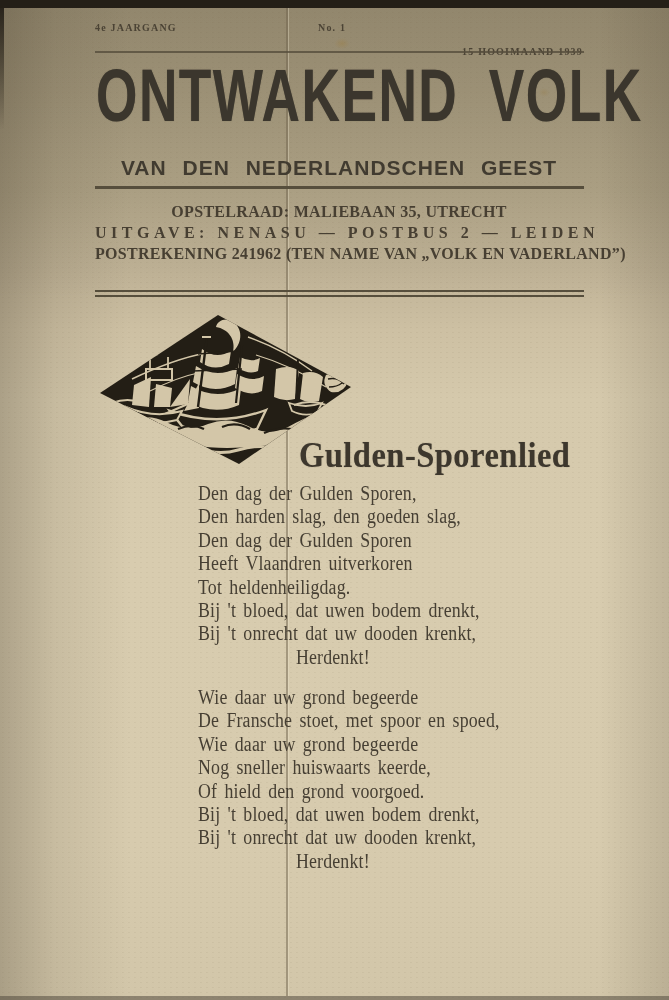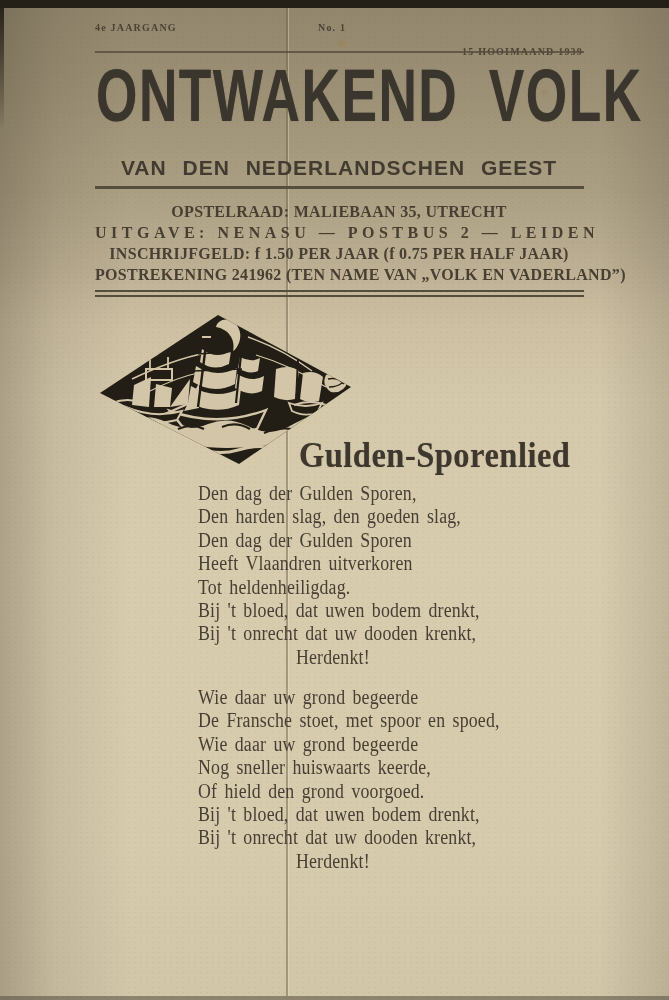--- a/index.html
+++ b/index.html
@@ -77,21 +77,20 @@
   <div class="hdr-item" style="right:86px;top:22px;margin-top:24px;">15 HOOIMAAND 1939</div>
   <div class="rule" style="left:95px;top:51px;width:489px;height:2px;opacity:.8;"></div>
 
   <div class="title">ONTWAKEND VOLK</div>
   <div class="subtitle" style="top:156px;text-align:center;">VAN DEN NEDERLANDSCHEN GEEST</div>
   <div class="rule" style="left:95px;top:186px;width:489px;height:3px;"></div>
 
   <div class="imprint" style="top:201px;">
     <span class="ln">OPSTELRAAD: MALIEBAAN 35, UTRECHT</span>
     <span class="ln sp">UITGAVE: NENASU — POSTBUS 2 — LEIDEN</span>
-    <span class="ln">INSCHRIJFGELD: f 1.50 PER JAAR (f 0.75 PER HALF JAAR)</span>
     <span class="ln">POSTREKENING 241962 (TEN NAME VAN „VOLK EN VADERLAND”)</span>
   </div>
   <div class="rule" style="left:95px;top:290px;width:489px;height:2px;"></div>
   <div class="rule" style="left:95px;top:295px;width:489px;height:2px;"></div>
 
   <svg viewBox="0 0 257 160" style="position:absolute;left:98px;top:307px;width:257px;height:160px;">
     <defs>
         <clipPath id="dia">
           <polygon points="120,8 253,80 141,157 2,86"></polygon>
         </clipPath>

